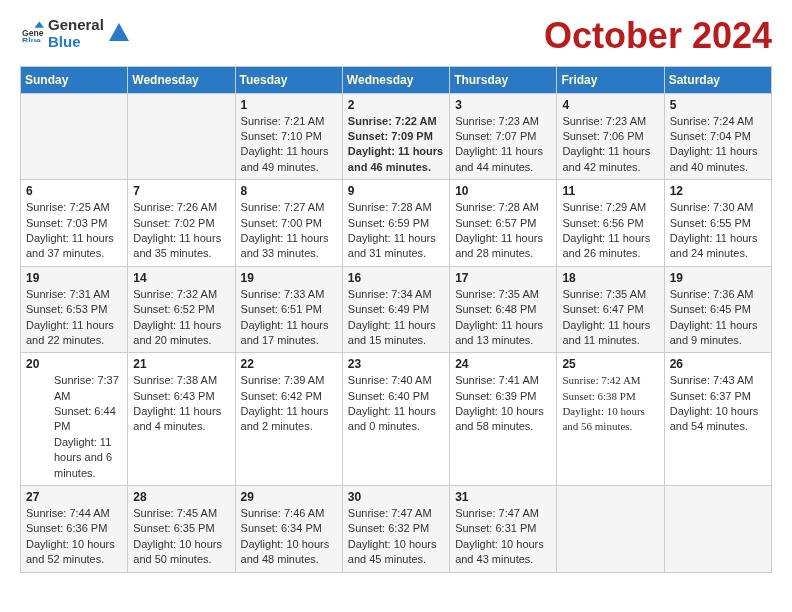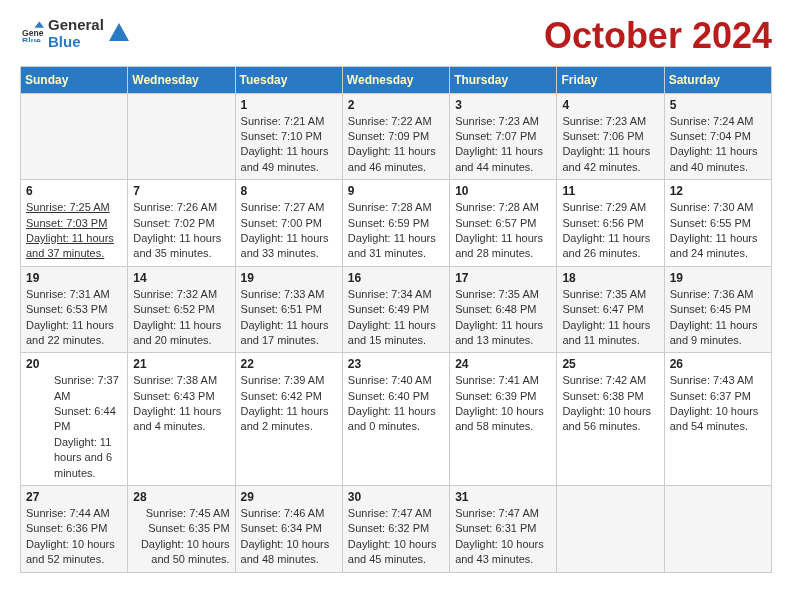--- a/index.html
+++ b/index.html
@@ -126,21 +126,21 @@
         <td></td>
         <td></td>
         <td>
           <span class="day-num">1</span>
           <div class="cell-info" style="white-space: pre-line;">Sunrise: 7:21 AM
 Sunset: 7:10 PM
 Daylight: 11 hours and 49 minutes.</div>
         </td>
         <td>
           <span class="day-num">2</span>
-          <div class="cell-info" style="white-space: pre-line;">Sunrise: 7:22 AM
+          <div class="cell-info" style="white-space: pre-line; font-weight: bold;">Sunrise: 7:22 AM
 Sunset: 7:09 PM
 Daylight: 11 hours and 46 minutes.</div>
         </td>
         <td>
           <span class="day-num">3</span>
           <div class="cell-info" style="white-space: pre-line;">Sunrise: 7:23 AM
 Sunset: 7:07 PM
 Daylight: 11 hours and 44 minutes.</div>
         </td>
         <td>
@@ -152,21 +152,21 @@
         <td>
           <span class="day-num">5</span>
           <div class="cell-info" style="white-space: pre-line;">Sunrise: 7:24 AM
 Sunset: 7:04 PM
 Daylight: 11 hours and 40 minutes.</div>
         </td>
       </tr>
       <tr>
         <td>
           <span class="day-num">6</span>
-          <div class="cell-info" style="white-space: pre-line; text-decoration: underline;">Sunrise: 7:25 AM
+          <div class="cell-info" style="white-space: pre-line;">Sunrise: 7:25 AM
 Sunset: 7:03 PM
 Daylight: 11 hours and 37 minutes.</div>
         </td>
         <td>
           <span class="day-num">7</span>
           <div class="cell-info" style="white-space: pre-line;">Sunrise: 7:26 AM
 Sunset: 7:02 PM
 Daylight: 11 hours and 35 minutes.</div>
         </td>
         <td>
@@ -270,41 +270,41 @@
 Daylight: 11 hours and 0 minutes.</div>
         </td>
         <td>
           <span class="day-num">24</span>
           <div class="cell-info" style="white-space: pre-line;">Sunrise: 7:41 AM
 Sunset: 6:39 PM
 Daylight: 10 hours and 58 minutes.</div>
         </td>
         <td>
           <span class="day-num">25</span>
-          <div class="cell-info" style="white-space: pre-line;">Sunrise: 7:42 AM
+          <div class="cell-info" style="white-space: pre-line; font-family: Liberation Serif, serif;">Sunrise: 7:42 AM
 Sunset: 6:38 PM
 Daylight: 10 hours and 56 minutes.</div>
         </td>
         <td>
           <span class="day-num">26</span>
           <div class="cell-info" style="white-space: pre-line;">Sunrise: 7:43 AM
 Sunset: 6:37 PM
 Daylight: 10 hours and 54 minutes.</div>
         </td>
       </tr>
       <tr>
         <td>
           <span class="day-num">27</span>
           <div class="cell-info" style="white-space: pre-line;">Sunrise: 7:44 AM
 Sunset: 6:36 PM
 Daylight: 10 hours and 52 minutes.</div>
         </td>
         <td>
           <span class="day-num">28</span>
-          <div class="cell-info" style="white-space: pre-line; text-align: right;">Sunrise: 7:45 AM
+          <div class="cell-info" style="white-space: pre-line;">Sunrise: 7:45 AM
 Sunset: 6:35 PM
 Daylight: 10 hours and 50 minutes.</div>
         </td>
         <td>
           <span class="day-num">29</span>
           <div class="cell-info" style="white-space: pre-line;">Sunrise: 7:46 AM
 Sunset: 6:34 PM
 Daylight: 10 hours and 48 minutes.</div>
         </td>
         <td>

